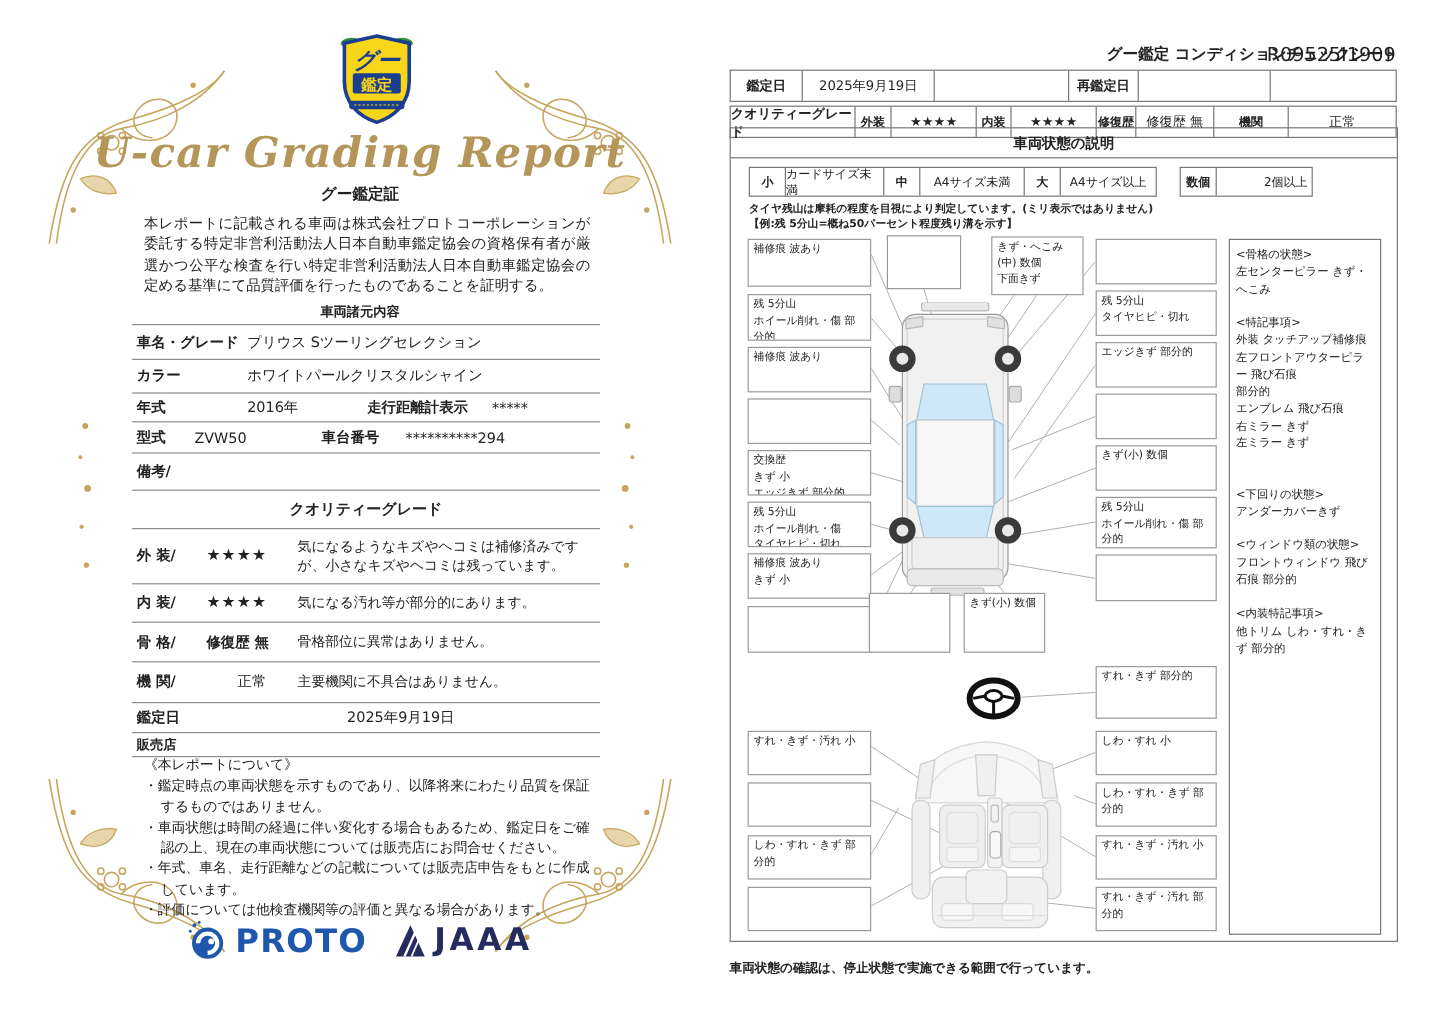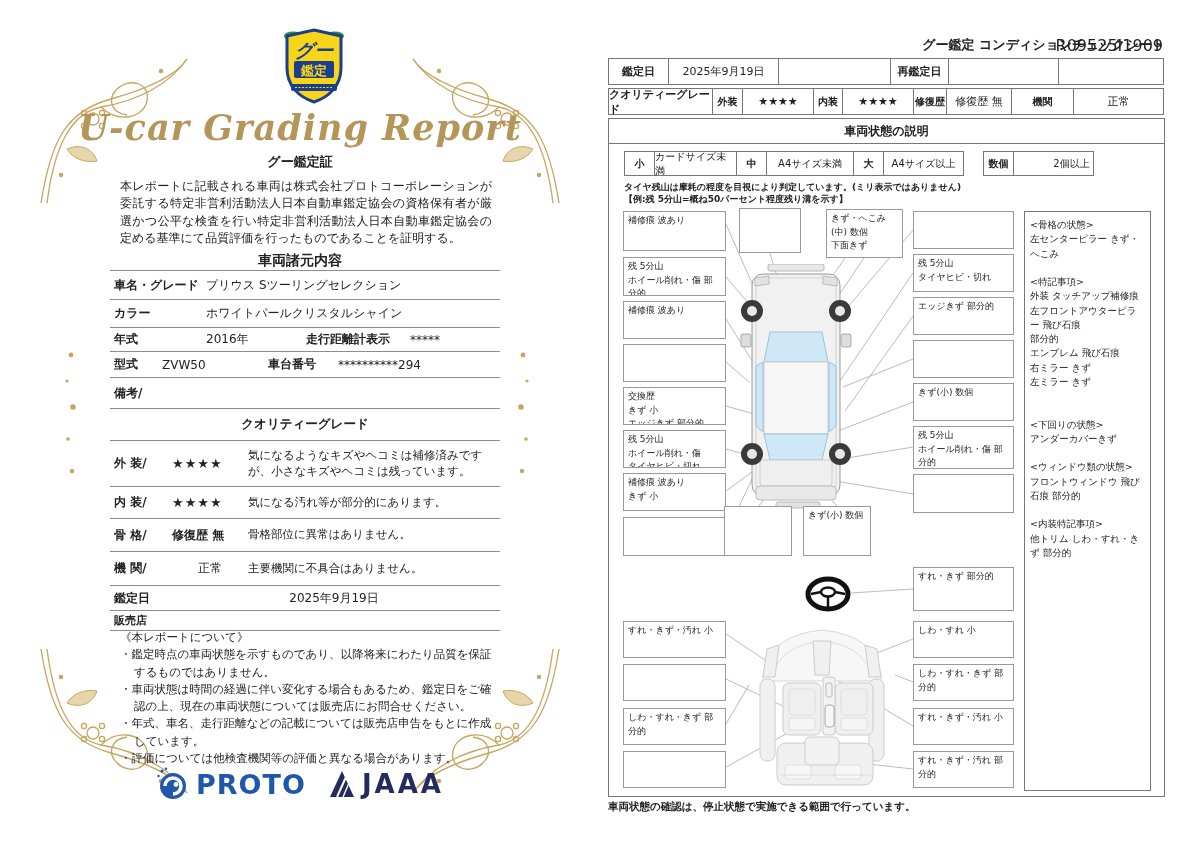--- a/index.html
+++ b/index.html
@@ -6,21 +6,21 @@
   body{width:1200px;height:848px;position:relative;overflow:hidden;
        font-family:"DejaVu Sans","Liberation Sans",sans-serif;color:#222;}
   .abs{position:absolute;}
   
   #page-left{left:35px;top:25px;width:530px;height:800px;}
   .lp-center{text-align:center;}
   #lp-title{font-family:"DejaVu Serif","Liberation Serif",serif;font-style:italic;
             font-weight:bold;font-size:35px;color:#b5965a;letter-spacing:1px;}
   #lp-subtitle{font-size:13px;font-weight:bold;}
   #lp-paragraph{font-size:12px;line-height:1.45;text-align:justify;}
-  .sec-head{font-size:14px;font-weight:bold;text-align:center;}
+  .sec-head{font-size:11px;font-weight:bold;text-align:center;}
   #spec-table{left:75px;top:245px;width:390px;border-top:1px solid #8d8d8d;font-size:12px;}
   .srow{display:flex;align-items:center;border-bottom:1px solid #8d8d8d;padding:0 4px;}
   .srow .lbl{font-weight:bold;flex:none;}
   .srow .val{flex:none;}
   .headrow{display:flex;align-items:center;justify-content:center;border-bottom:1px solid #8d8d8d;
            font-weight:bold;}
   .stars{font-size:13px;letter-spacing:1px;}
   .gdesc{font-size:11.5px;line-height:1.35;}
   #lp-notes{font-size:11.5px;line-height:1.5;}
   #lp-notes .bullet{padding-left:14px;text-indent:-14px;}
@@ -30,21 +30,21 @@
   .jaaa-word{font-size:26px;font-weight:800;color:#252b5e;letter-spacing:3px;}
   
   #page-right{left:600px;top:30px;width:565px;height:795px;}
   #rp-title{font-size:13px;font-weight:bold;text-align:right;}
   #rp-code{font-size:16px;text-align:right;}
   .rtable{position:absolute;display:flex;border:1px solid #777;background:#fff;}
   .rcell{border-right:1px solid #777;display:flex;align-items:center;justify-content:center;
          font-size:11px;box-sizing:border-box;}
   .rcell:last-child{border-right:none;}
   .rcell.b{font-weight:bold;}
-  #section-box{left:8px;top:88px;width:555px;height:677px;border:1px solid #777;}
+  #section-box{left:8px;top:76px;width:555px;height:677px;border:1px solid #777;}
   #section-title{left:0;top:0;width:100%;height:24px;border-bottom:1px solid #777;
                  display:flex;align-items:center;justify-content:center;font-size:12px;font-weight:bold;}
   .legend{position:absolute;display:flex;border:1px solid #777;height:25px;box-sizing:border-box;}
   .lgc{border-right:1px solid #777;display:flex;align-items:center;justify-content:center;font-size:10px;}
   .lgc:last-child{border-right:none;}
   .tirenote{font-size:9px;line-height:1.5;}
   .abox{position:absolute;border:1px solid #999;background:#fff;font-size:9px;line-height:1.5;
         padding:2px 4px;white-space:pre-line;box-sizing:border-box;overflow:hidden;}
   #summary-panel{left:415px;top:92px;width:127px;height:580px;border:1px solid #777;
                  font-size:9.5px;line-height:1.5;padding:6px 5px;white-space:pre-line;

